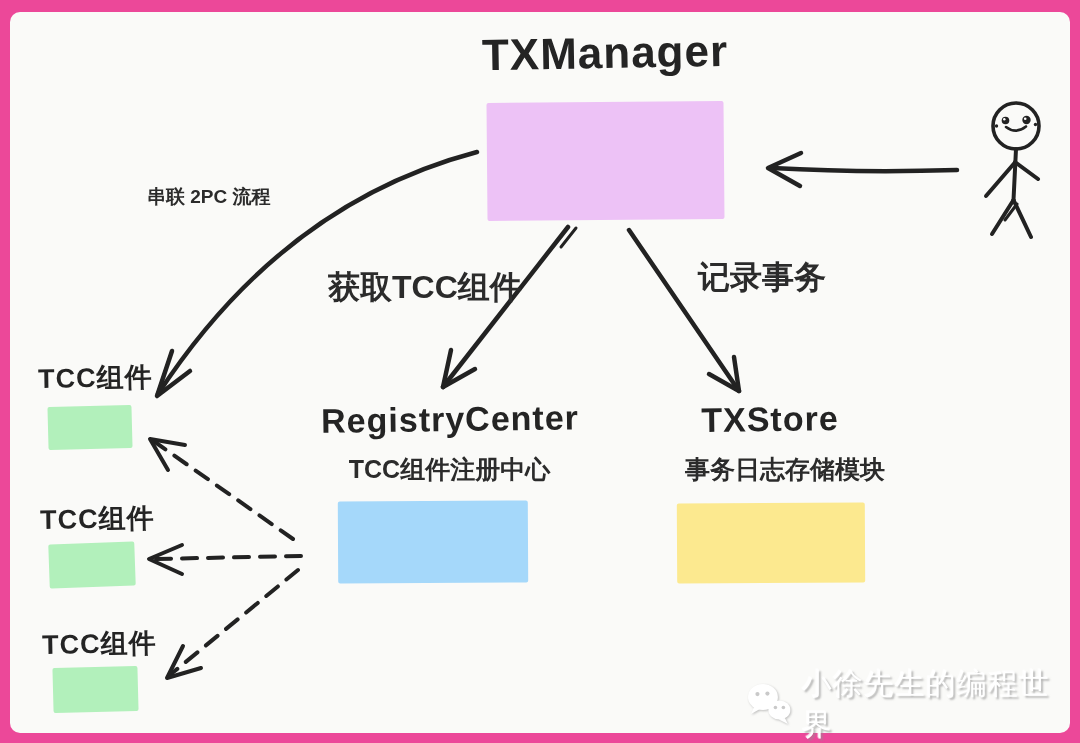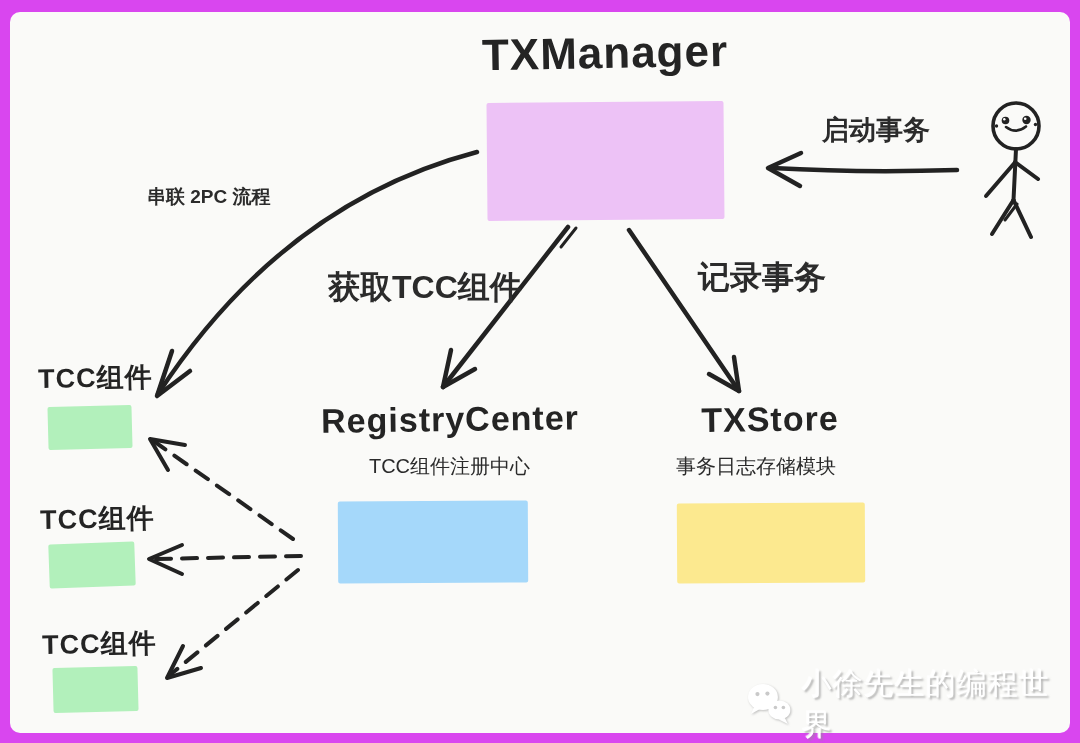--- a/index.html
+++ b/index.html
@@ -1,44 +1,44 @@
 <!DOCTYPE html>
 <html style="--ink: #222222;"><head>
 <meta charset="utf-8">
 <style>
   :root { --ink: #222222; }
   * { margin: 0; padding: 0; box-sizing: border-box; }
   html, body { background: #ffffff; }
   body { font-family: "Liberation Sans", "DejaVu Sans", sans-serif; }
   .stage {
     position: relative; width: 1080px; height: 743px;
-    background: #d946ef; overflow: hidden;
+    background: #ec4899; overflow: hidden;
   }
   .canvas {
     position: absolute; left: 10px; top: 12px; right: 10px; bottom: 10px;
     background: #FAFAF8; border-radius: 10px;
   }
   .overlay { position: absolute; left: 0; top: 0; width: 1080px; height: 743px; pointer-events: none; }
 
   .node-box { position: absolute; border-radius: 2px; }
   .box-txmanager { left: 487px; top: 102px; width: 237px; height: 118px; transform: rotate(-0.5deg); }
   .box-registry  { left: 338px; top: 501px; width: 190px; height: 82px; transform: rotate(-0.3deg); }
   .box-txstore   { left: 677px; top: 503px; width: 188px; height: 80px; transform: rotate(-0.3deg); }
   .box-tcc-1 { left: 48px; top: 406px; width: 84px; height: 43px; transform: rotate(-1.5deg); }
   .box-tcc-2 { left: 49px; top: 543px; width: 86px; height: 44px; transform: rotate(-2deg); }
   .box-tcc-3 { left: 53px; top: 667px; width: 85px; height: 45px; transform: rotate(-1.5deg); }
 
   .txt { position: absolute; color: #242424; white-space: nowrap; }
   .hand { font-weight: 700; letter-spacing: 1px; }
   .title-main    { left: 455px; top: 28px;  width: 300px; text-align: center; font-size: 44px; transform: rotate(-1deg); }
   .title-registry{ left: 320px; top: 400px; width: 260px; text-align: center; font-size: 34px; transform: rotate(-0.8deg); }
   .title-txstore { left: 665px; top: 400px; width: 210px; text-align: center; font-size: 34px; transform: rotate(-0.8deg); }
-  .sub { font-size: 20px; font-weight: 400; color: #2b2b2b; }
+  .sub { font-size: 25px; font-weight: 700; color: #2b2b2b; }
   .sub-registry { left: 322px; top: 453px; width: 255px; text-align: center; }
-  .sub-txstore  { left: 676px; top: 453px; width: 230px; text-align: left; }
+  .sub-txstore  { left: 655px; top: 453px; width: 230px; text-align: right; }
   .edge-label { font-size: 32px; font-weight: 600; color: #2b2b2b; }
   .lbl-start   { left: 822px; top: 112px; font-size: 27px; }
   .lbl-chain   { left: 147px; top: 184px; font-size: 19px; font-weight: 700; }
   .lbl-gettcc  { left: 328px; top: 266px; }
   .lbl-record  { left: 698px; top: 256px; }
   .tcc-label { font-size: 27px; font-weight: 700; color: #242424; letter-spacing: 1px; }
   .lbl-tcc-1 { left: 38px; top: 360px; transform: rotate(-1deg); }
   .lbl-tcc-2 { left: 40px; top: 501px; transform: rotate(-1deg); }
   .lbl-tcc-3 { left: 42px; top: 626px; transform: rotate(-1deg); }
 
@@ -119,21 +119,20 @@
       <path class="ink w40" d="M 986 196 L 1014.5 163"></path>
       <path class="ink w40" d="M 1015 162 L 1038 179"></path>
       <path class="ink w40" d="M 1013.5 200 L 992 234"></path>
       <path class="ink w40" d="M 1013.5 200 L 1031 237"></path>
       <path class="ink w30" d="M 1017 204 L 1005 220"></path>
     </g>
   </svg>
 
   <div class="txt hand title-main">TXManager</div>
 
-  <div class="txt edge-label lbl-start">启动事务</div>
 
   <div class="txt edge-label lbl-chain">串联 2PC 流程</div>
 
   <div class="txt edge-label lbl-gettcc">获取TCC组件</div>
 
   <div class="txt edge-label lbl-record">记录事务</div>
 
   <div class="txt hand title-registry">RegistryCenter</div>
   <div class="txt sub sub-registry">TCC组件注册中心</div>
 

